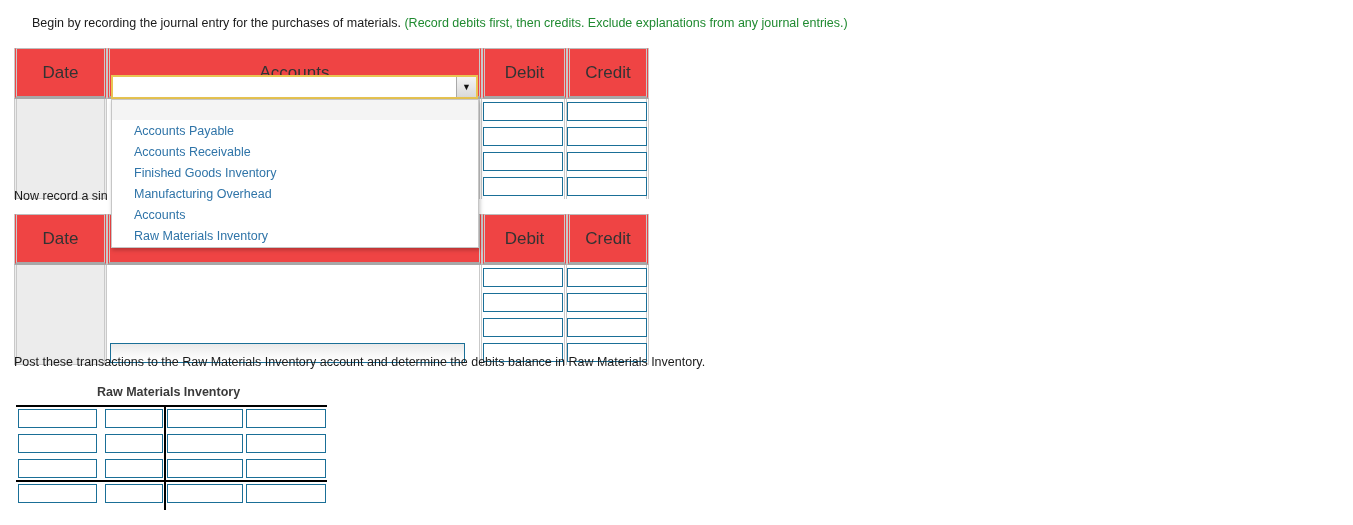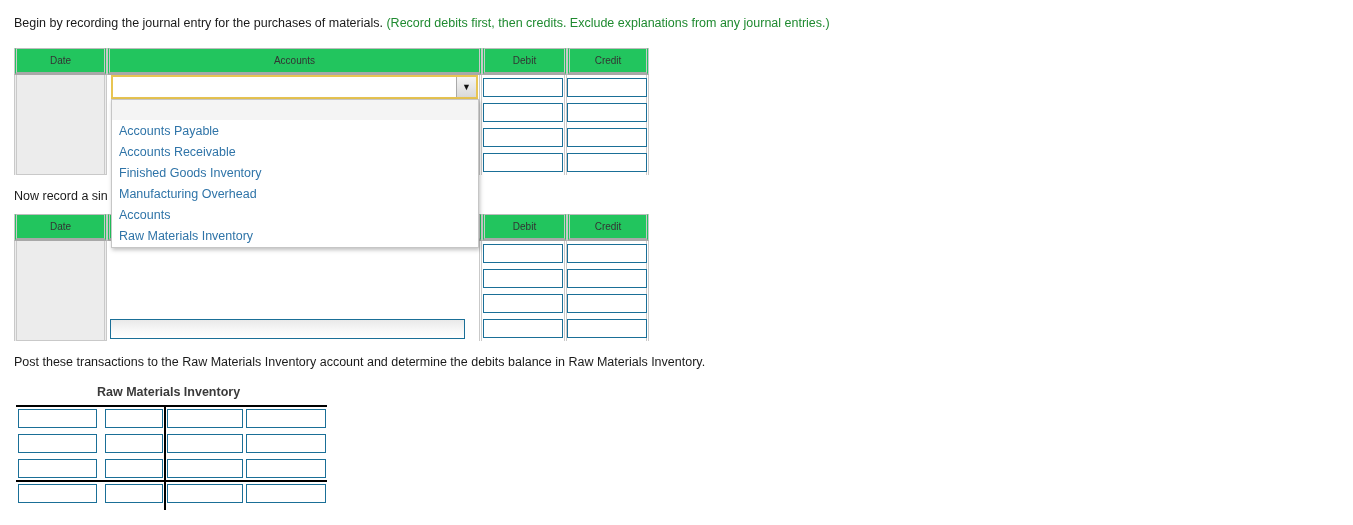--- a/index.html
+++ b/index.html
@@ -27,31 +27,31 @@
   .prompt .hint { color: #1f8a30; }
 
   
   .jtable {
     position: absolute;
     border-collapse: separate;
     border-spacing: 0;
     table-layout: fixed;
   }
   .jtable th {
-    background: #22c55e;
+    background: #ef4444;
     border: 2px solid #b4b4b4;
     border-style: solid double;
     border-width: 1px 3px 3px 3px;
     border-color: #bdbdbd #c9c9c9 #a8a8a8 #c9c9c9;
-    font-size: 10px;
+    font-size: 17px;
     font-weight: normal;
     color: #333333;
     text-align: center;
     height: 23px;
-    padding: 0;
+    padding: 12px;
   }
   .jtable td {
     padding: 0;
     background: #ffffff;
     vertical-align: top;
   }
   .jtable td.datecell {
     background: #ececec;
     border-left: 3px double #c9c9c9;
     border-right: 3px double #c9c9c9;
@@ -130,21 +130,21 @@
     padding: 0;
   }
   .dropdown .blankopt {
     height: 20px;
     background: #f4f4f4;
     border-bottom: 1px solid #ffffff;
   }
   .dropdown .opt {
     height: 21px;
     line-height: 21px;
-    padding-left: 7px;
+    padding-left: 22px;
     font-size: 12.5px;
     color: #2f74a8;
     white-space: nowrap;
     cursor: default;
   }
 
   
   .tacct {
     position: absolute;
   }
@@ -177,21 +177,21 @@
     border: 1px solid #1a6f97;
     background: #ffffff;
     padding: 0;
     font-family: "Liberation Sans", sans-serif;
     font-size: 12px;
   }
 </style>
 </head>
 <body>
 
-<div class="prompt" style="left:14px; top:15px;">
+<div class="prompt" style="left:32px; top:15px;">
   <span>Begin by recording the journal entry for the purchases of materials.</span>
   <span class="hint">(Record debits first, then credits. Exclude explanations from any journal entries.)</span>
 </div>
 
 <table class="jtable" style="left:14px; top:48px; width:635px;">
   <colgroup>
     <col style="width:93px">
     <col style="width:375px">
     <col style="width:85px">
     <col style="width:82px">

